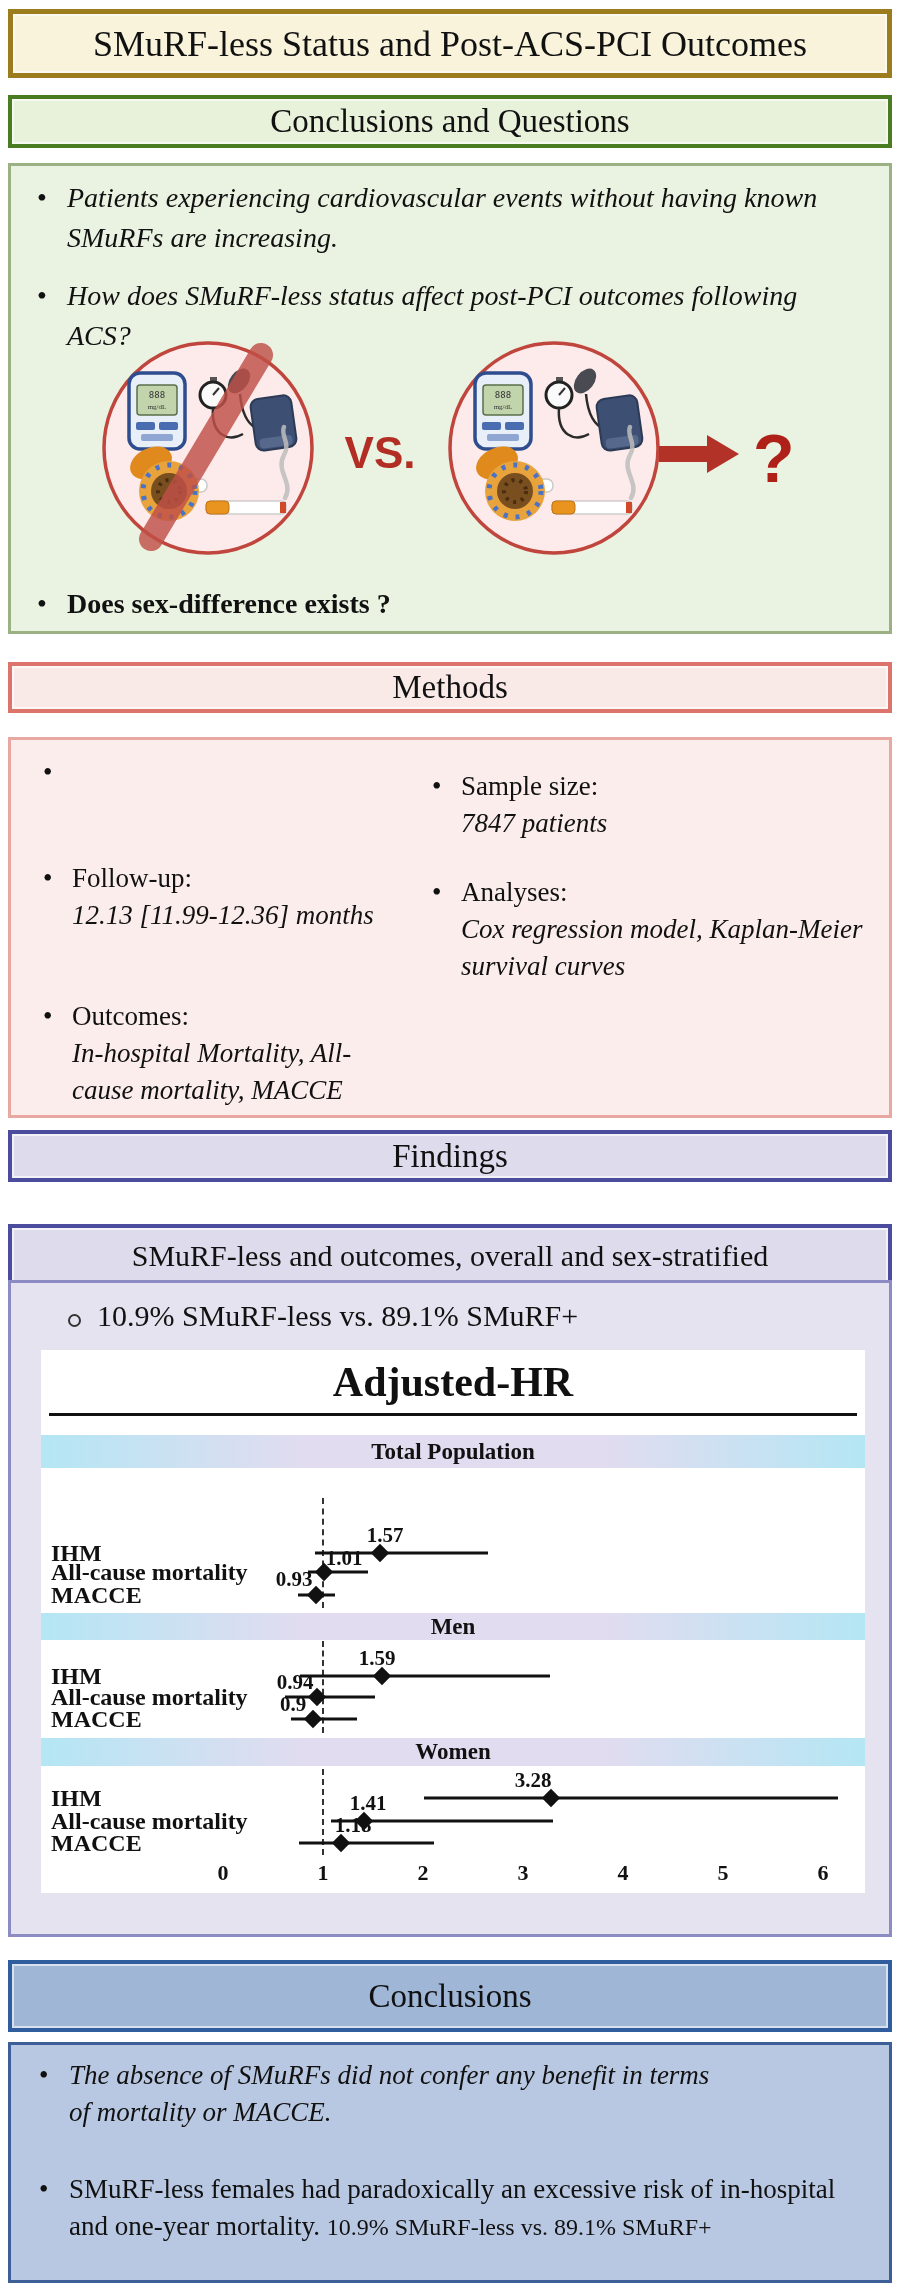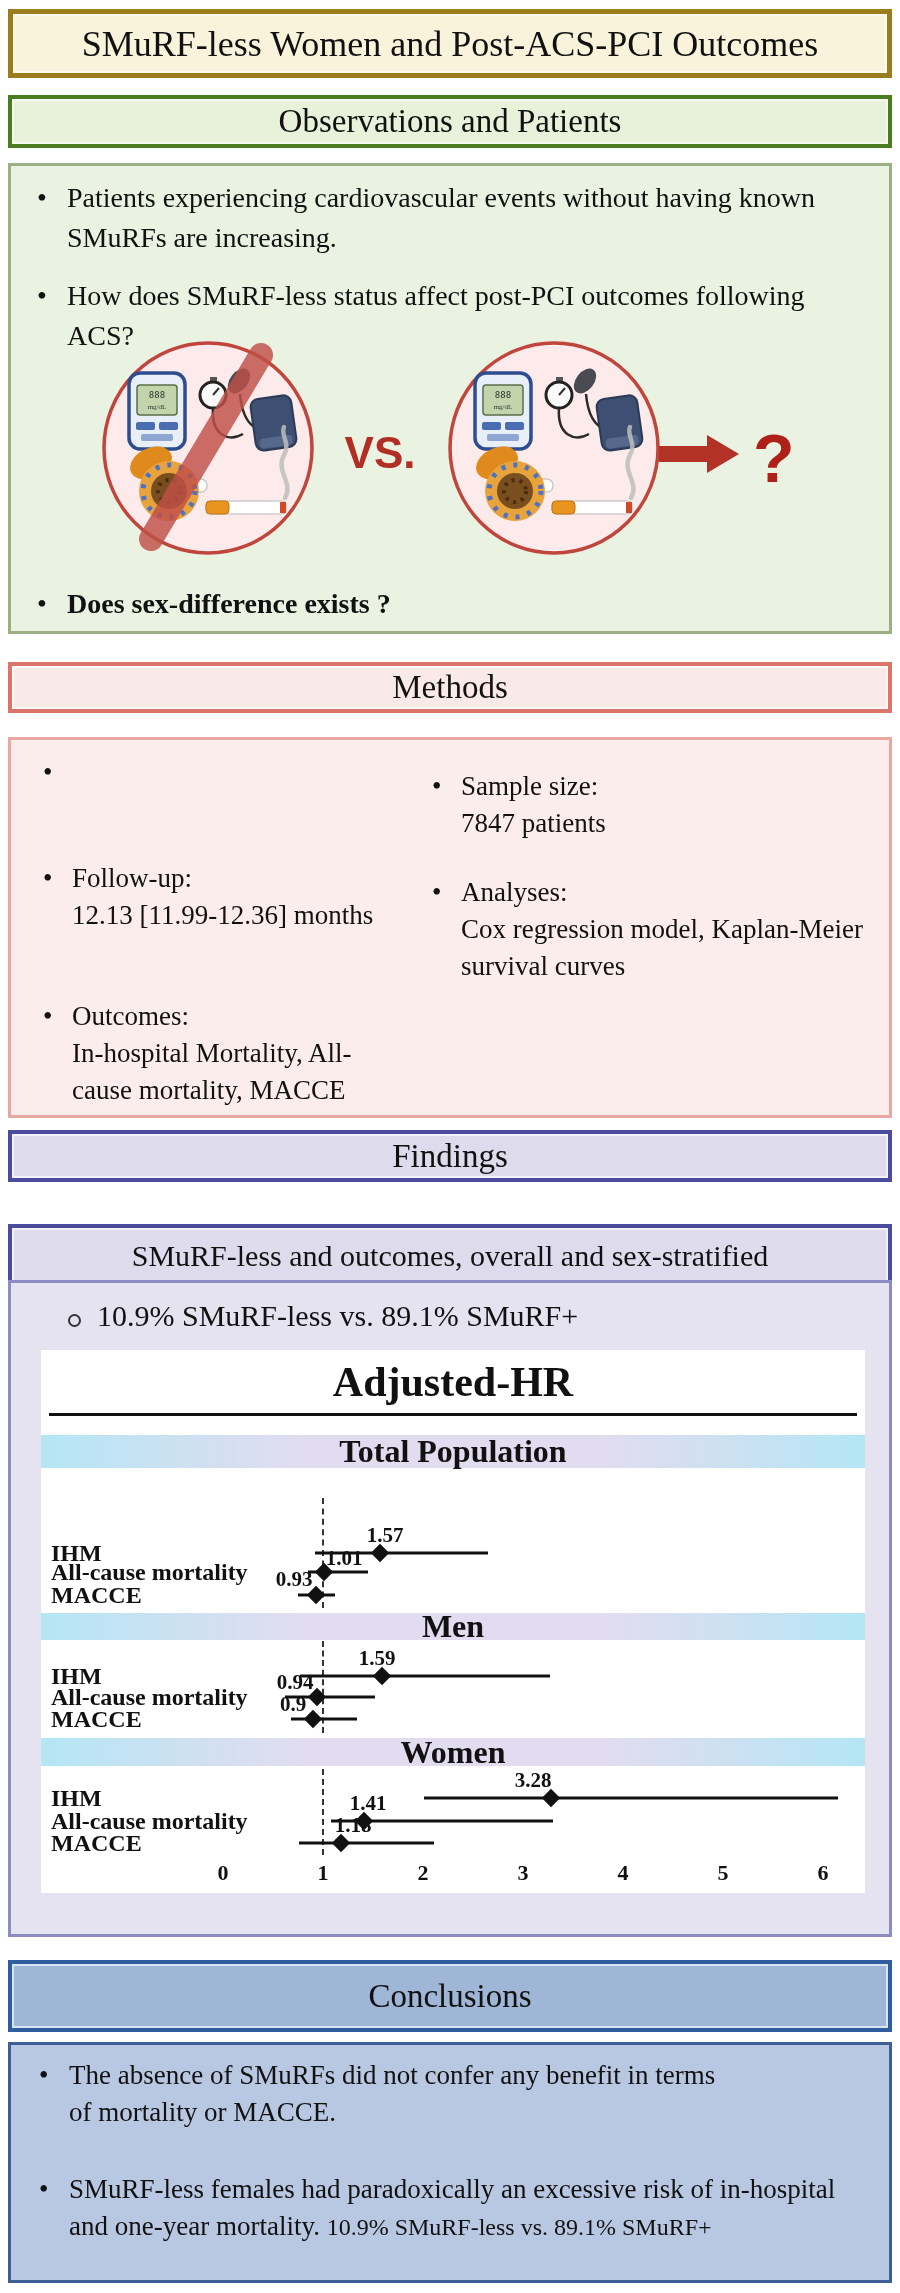--- a/index.html
+++ b/index.html
@@ -1,21 +1,21 @@
 <!DOCTYPE html>
 <html><head>
 <meta charset="utf-8">
 <style>
   html,body{margin:0;padding:0;background:#fff;}
   .page{position:relative;width:900px;height:2293px;background:#ffffff;
         font-family:"Liberation Serif", serif;color:#111;overflow:hidden;}
   .sec{position:absolute;left:8px;width:884px;box-sizing:border-box;}
   .hdr{display:flex;align-items:center;justify-content:center;text-align:center;
        box-shadow:inset 0 0 0 2px rgba(255,255,255,.6);}
-  .pre{white-space:pre-line;}
+  .pre{white-space:pre-line;font-style:italic;}
 
   
   .title-box{top:9px;height:69px;background:#f8f3da;border:5px solid #9c7d1e;
              font-size:36px;}
   
   .obs-hdr{top:95px;height:53px;background:#e8f1da;border:4px solid #4a7c21;font-size:33px;}
   .obs-box{top:163px;height:471px;background:#eaf2e1;border:3px solid #9cb183;}
   .bullet{position:absolute;display:flex;}
   .bullet .dot{font-size:28px;line-height:40px;width:30px;flex:0 0 30px;}
   .bullet .txt{font-size:28px;line-height:40px;}
@@ -35,21 +35,21 @@
   .fnd-hdr{top:1130px;height:52px;background:#dedbec;border:4px solid #4c4c9e;font-size:33px;}
   .fnd-sub{top:1200px;height:63px;background:#dedbec;border:4px solid #4c4c9e;font-size:30px;margin-top:24px;}
   .fnd-box{top:1280px;height:657px;background:#e6e3f1;border:3px solid #8d8bc4;}
   .ring{position:absolute;width:9px;height:9px;border:2px solid #333;border-radius:50%;}
   .fnd-bullet{position:absolute;font-size:30px;}
   .chart-panel{position:absolute;left:30px;top:67px;width:824px;height:543px;background:#fff;}
   .chart-title{position:absolute;left:0;top:8px;width:100%;text-align:center;
                font-size:42px;font-weight:bold;}
   .chart-rule{position:absolute;left:8px;right:8px;top:63px;height:3px;background:#111;}
   .band{position:absolute;left:0;width:100%;display:flex;align-items:center;justify-content:center;
-        font-size:32px;font-weight:bold;
+        font-size:23px;font-weight:bold;
         background:linear-gradient(90deg,#b4e6f4 0%,#e2dcf0 32%,#e2dcf0 68%,#b4e6f4 100%);}
   .rowlab{position:absolute;left:10px;transform:translateY(-50%);font-size:24px;font-weight:bold;}
   .ciline{position:absolute;height:3px;background:#111;transform:translateY(-50%);}
   .diam{position:absolute;width:13px;height:13px;background:#111;transform:translate(-50%,-50%) rotate(45deg);}
   .vlab{position:absolute;transform:translate(-50%,-50%);font-size:21px;font-weight:bold;white-space:nowrap;}
   .dashv{position:absolute;width:0;border-left:2px dashed #333;transform:translateX(-50%);}
   .tick{position:absolute;transform:translateX(-50%);font-size:22px;font-weight:bold;}
   
   .con-hdr{top:1960px;height:72px;background:#9fb6d7;border:4px solid #2f5d9e;font-size:33px;}
   .con-box{top:2042px;height:241px;background:#b9c8e2;border:3px solid #3c5f97;}
@@ -57,25 +57,25 @@
   .c-item .dot{font-size:27px;line-height:37px;width:30px;flex:0 0 30px;}
   .c-item .txt{font-size:27px;line-height:37px;}
   .note{font-size:24px;}
 </style>
 </head>
 <body>
 
 <div class="page">
 
   <div class="sec hdr title-box">
-    <span>SMuRF-less Women and Post-ACS-PCI Outcomes</span>
+    <span>SMuRF-less Status and Post-ACS-PCI Outcomes</span>
   </div>
 
   <div class="sec hdr obs-hdr">
-    <span>Observations and Patients</span>
+    <span>Conclusions and Questions</span>
   </div>
 
   <div class="sec obs-box">
     <div class="bullet" style="left:26px;top:12px;width:830px;">
       <span class="dot">•</span>
       <div class="txt pre">Patients experiencing cardiovascular events without having known
 SMuRFs are increasing.</div>
     </div>
     <div class="bullet" style="left:26px;top:110px;width:830px;">
       <span class="dot">•</span>

